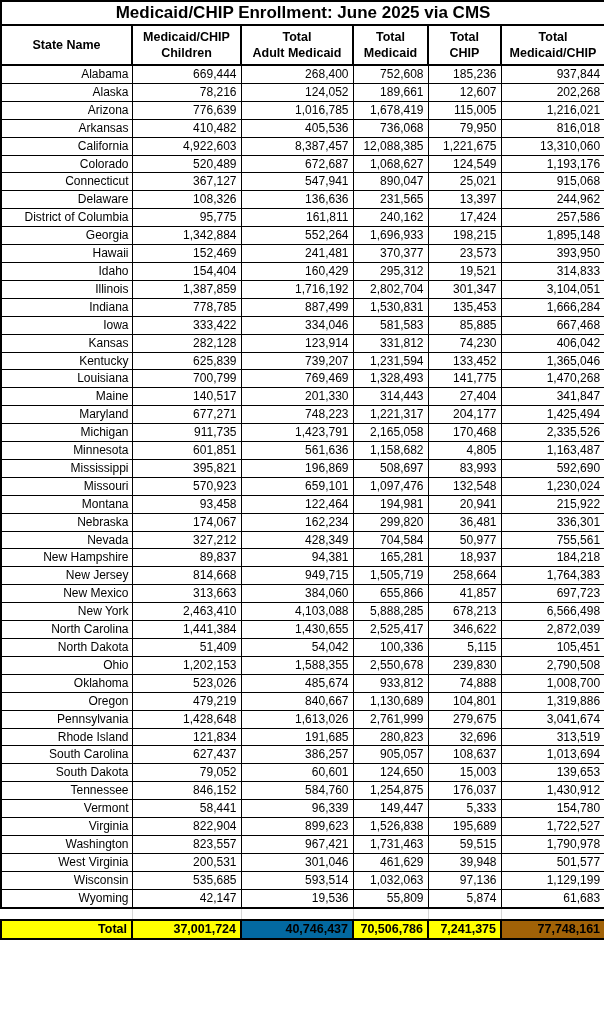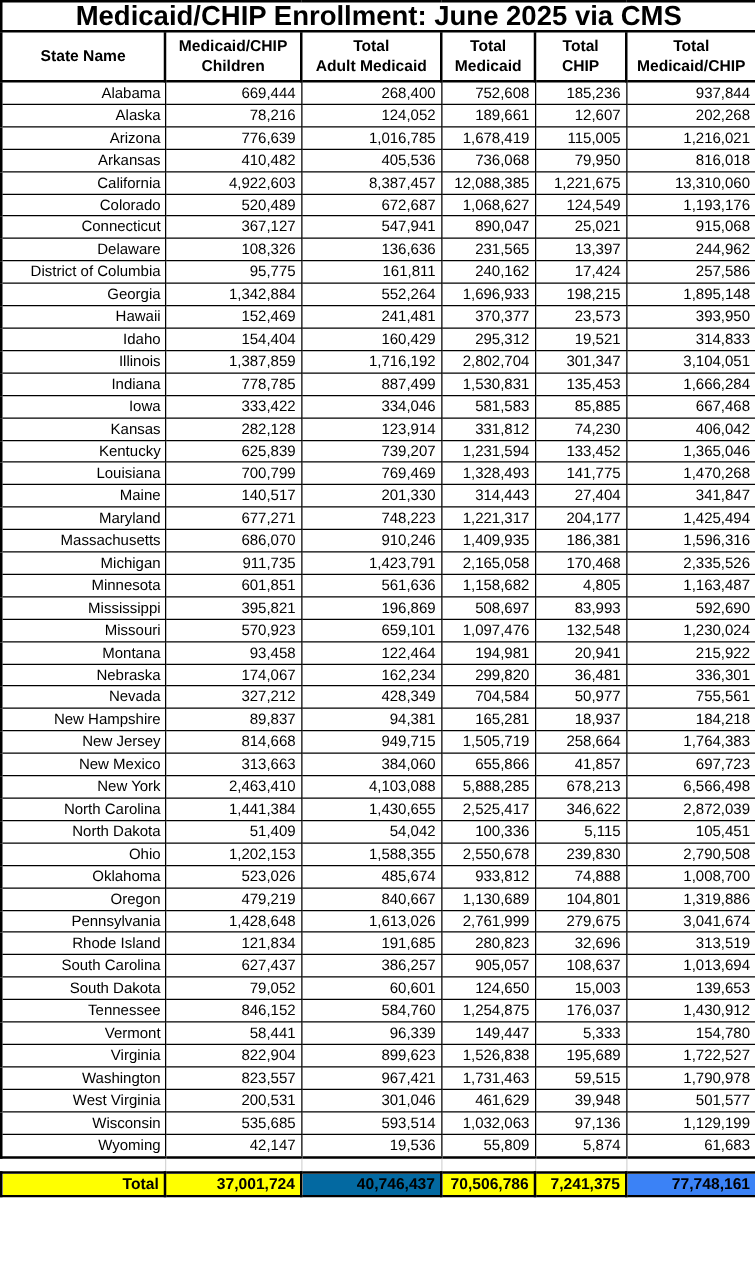--- a/index.html
+++ b/index.html
@@ -12,21 +12,21 @@
     width: 604px;
     border-collapse: collapse;
     table-layout: fixed;
   }
   td, th { overflow: hidden; }
   
   td.title-cell {
     border: 2px solid #000;
     text-align: center;
     font-weight: bold;
-    font-size: 22px;
+    font-size: 17px;
     height: 22px;
     line-height: 22px;
     padding: 0;
   }
   
   th.col-head {
     border: 2px solid #000;
     font-weight: bold;
     font-size: 12.5px;
     line-height: 16px;
@@ -258,28 +258,20 @@
       </tr>
       <tr class="data-row">
         <td>Maryland</td>
         <td>677,271</td>
         <td>748,223</td>
         <td>1,221,317</td>
         <td>204,177</td>
         <td>1,425,494</td>
       </tr>
       <tr class="data-row">
-        <td>Massachusetts</td>
-        <td>686,070</td>
-        <td>910,246</td>
-        <td>1,409,935</td>
-        <td>186,381</td>
-        <td>1,596,316</td>
-      </tr>
-      <tr class="data-row">
         <td>Michigan</td>
         <td>911,735</td>
         <td>1,423,791</td>
         <td>2,165,058</td>
         <td>170,468</td>
         <td>2,335,526</td>
       </tr>
       <tr class="data-row">
         <td>Minnesota</td>
         <td>601,851</td>
@@ -497,16 +489,16 @@
       <td></td>
       <td></td>
       <td></td>
     </tr>
     <tr class="total-row">
       <td style="background: rgb(255, 255, 0);">Total</td>
       <td style="background: rgb(255, 255, 0); margin-top: 36px;">37,001,724</td>
       <td style="background: #0369a1;">40,746,437</td>
       <td style="background: rgb(255, 255, 0);">70,506,786</td>
       <td style="background: rgb(255, 255, 0);">7,241,375</td>
-      <td style="background: #3b82f6;">77,748,161</td>
+      <td style="background: #a16207;">77,748,161</td>
     </tr>
   </tbody>
 </table>
 
 </body></html>

